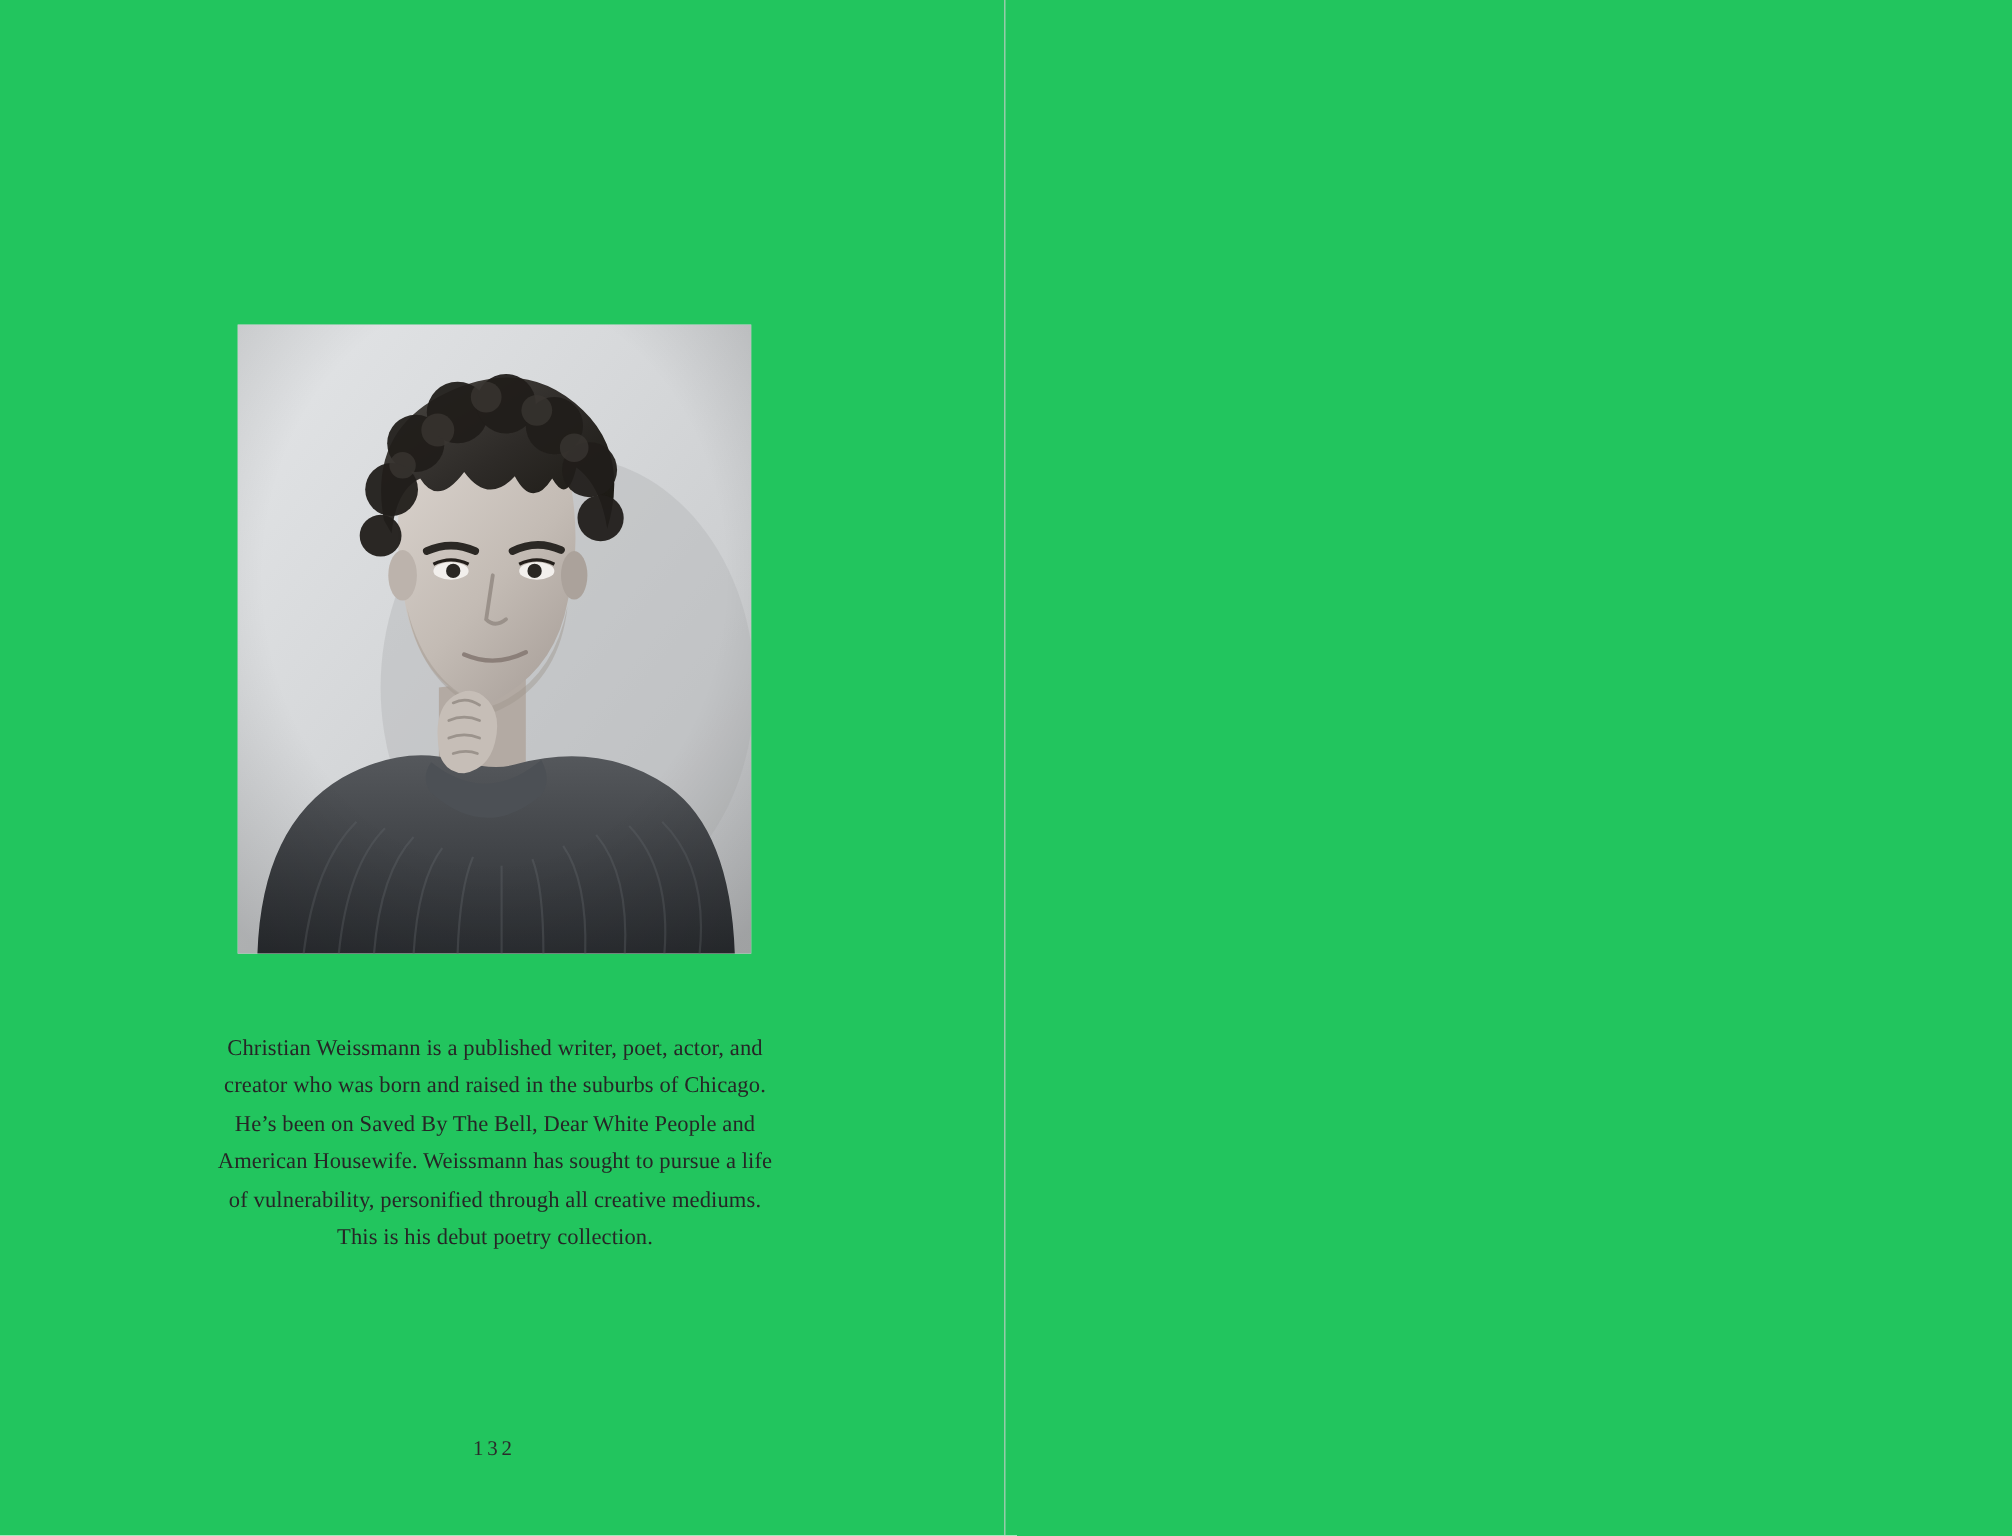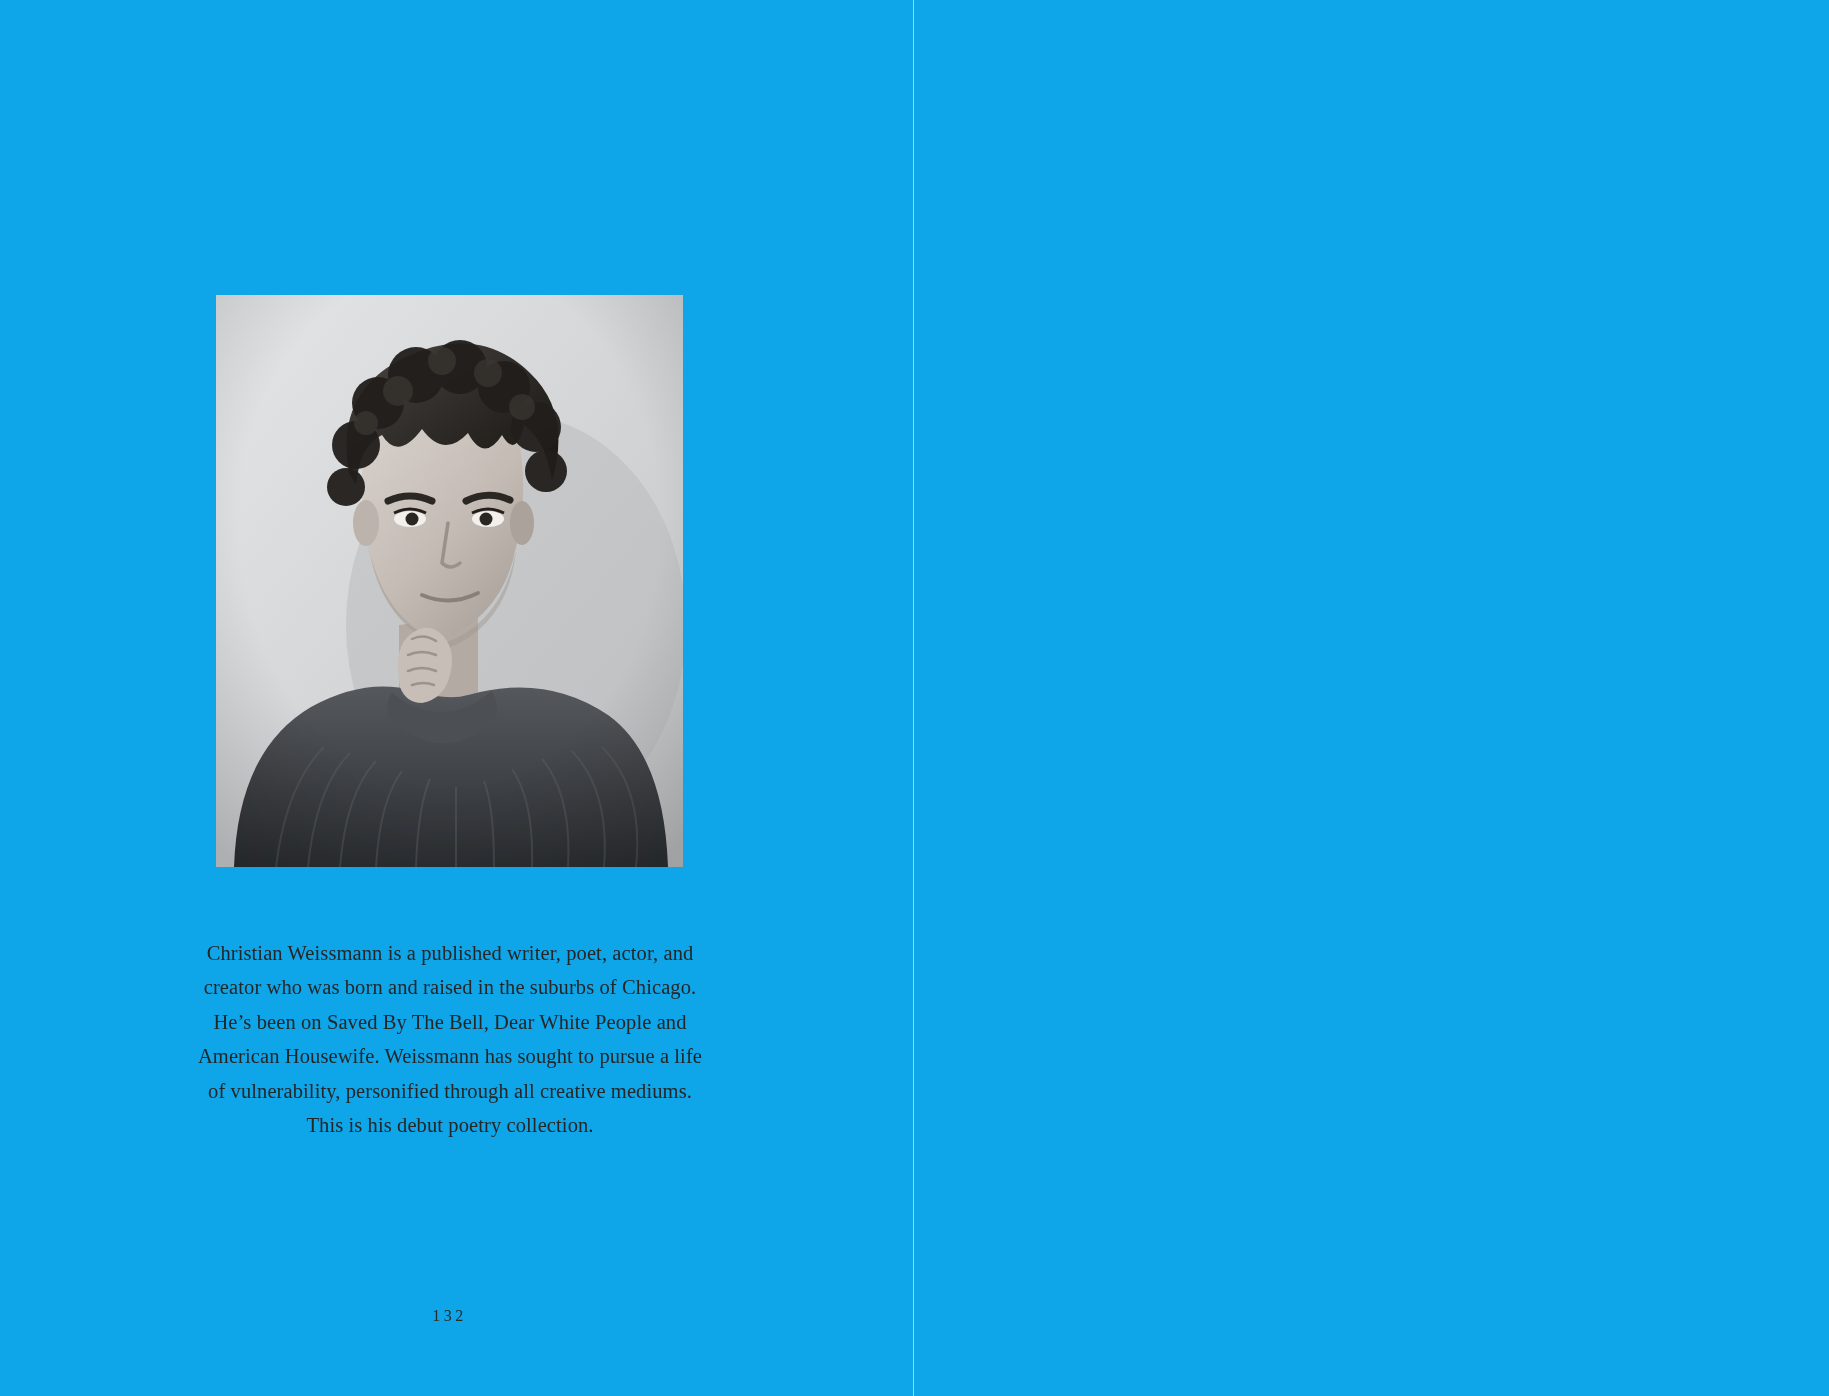--- a/index.html
+++ b/index.html
@@ -19,21 +19,21 @@
   .spread {
     position: absolute;
     inset: 0;
     display: flex;
   }
 
   .page {
     position: relative;
     height: 100%;
     box-sizing: border-box;
-    background: #0ea5e9;
+    background: #22c55e;
   }
 
   .page-left {
     width: 914px;
     border-right: 1px solid #c9c9c9;
   }
 
   .page-right {
     width: 915px;
   }
@@ -66,21 +66,21 @@
     color: #262626;
     letter-spacing: 0.1px;
   }
 
   .page-number {
     position: absolute;
     left: 216px;
     top: 1307px;
     width: 467px;
     text-align: center;
-    font-size: 16px;
+    font-size: 19px;
     letter-spacing: 3.5px;
     color: #2b2b2b;
   }
 </style>
 </head>
 <body>
 
 <div class="spread">
 
   <div class="page page-left">

